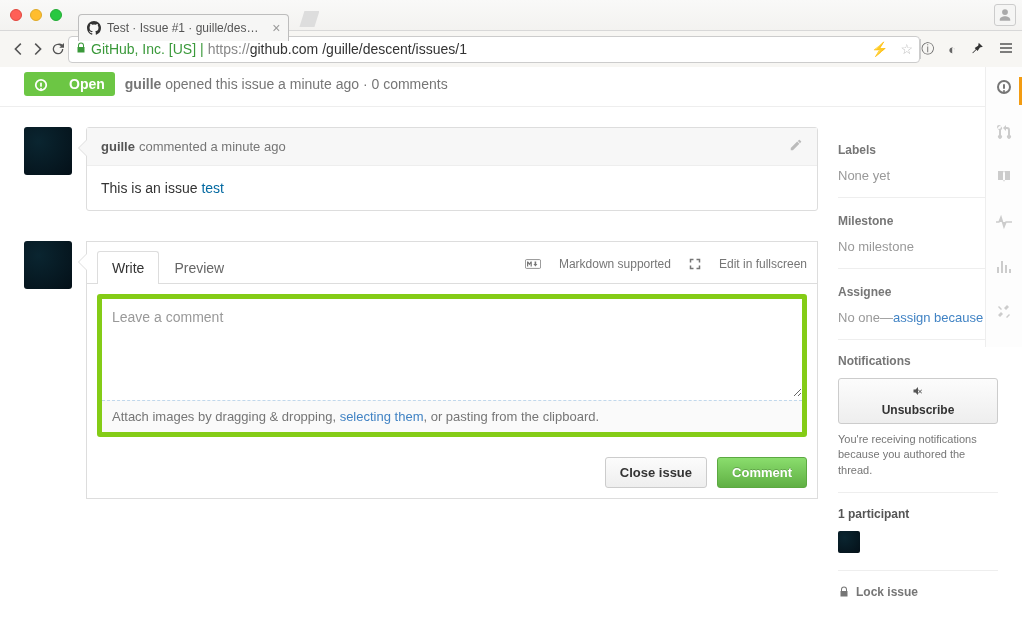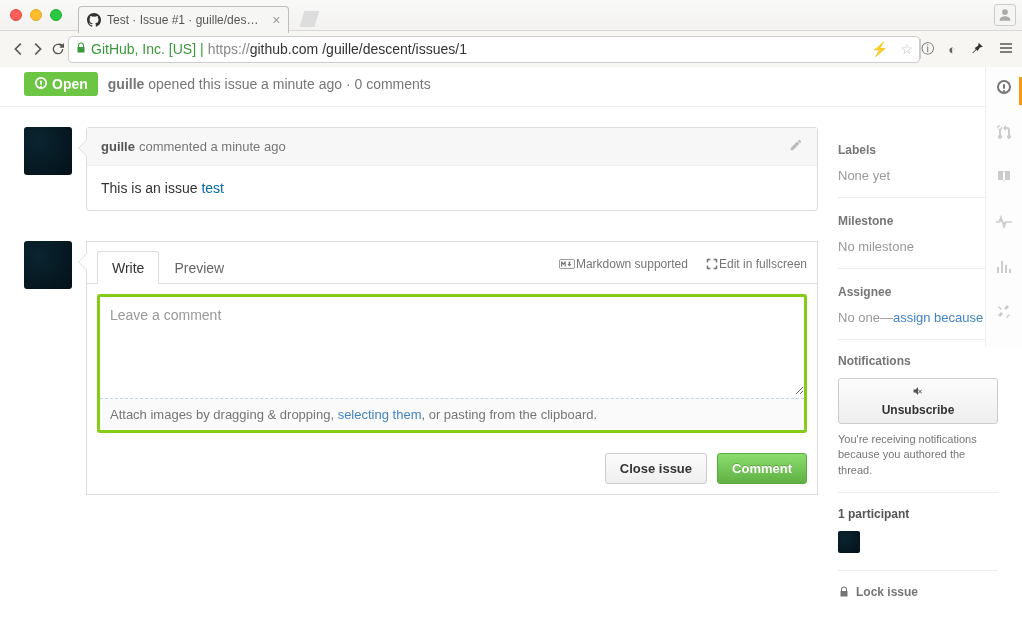--- a/index.html
+++ b/index.html
@@ -42,21 +42,21 @@
     border: 1px solid #bdbdbd;
     border-bottom: none;
     border-radius: 4px 4px 0 0;
     padding: 0 30px 0 8px;
     display: flex;
     align-items: center;
     font-size: 12px;
     color: #555;
     min-width: 180px;
     position: relative;
-    top: 4px;
+    top: 12px;
   }
   .tab svg { flex: none; }
   .tab-close { position: absolute; right: 8px; color: #999; font-size: 14px; }
   .newtab {
     width: 20px;
     height: 16px;
     background: #ddd;
     margin-left: 10px;
     clip-path: polygon(25% 0, 100% 0, 75% 100%, 0 100%);
     position: relative;
@@ -116,22 +116,22 @@
     align-items: center;
     padding: 5px 24px 10px 24px;
   }
   .state-badge {
     background: #6cc644;
     color: #fff;
     font-weight: 600;
     border-radius: 3px;
     padding: 4px 10px;
     display: inline-flex;
-    align-items: flex-start;
-    gap: 4px;
+    align-items: flex-end;
+    gap: 21px;
     font-size: 14px;
   }
   .issue-meta {
     margin-left: 10px;
     color: #767676;
     font-size: 14px;
   }
   .issue-meta .author { color: #767676; font-weight: 600; }
 
   .main-wrap {
@@ -234,24 +234,24 @@
   }
   .tabs-right {
     margin-left: auto;
     display: flex;
     gap: 18px;
     font-size: 12px;
     color: #767676;
     align-items: center;
     padding-bottom: 6px;
   }
-  .tabs-right span { display: inline-flex; align-items: center; gap: 1px; }
+  .tabs-right span { display: inline-flex; align-items: center; gap: 18px; }
   .compose-inner { padding: 10px; }
   .textarea-wrap {
-    border: 3px solid #84cc16;
+    border: 5px solid #84cc16;
     border-radius: 3px;
     overflow: hidden;
   }
   .comment-textarea {
     width: 100%;
     height: 98px;
     border: none;
     padding: 10px;
     font-size: 14px;
     font-family: inherit;

